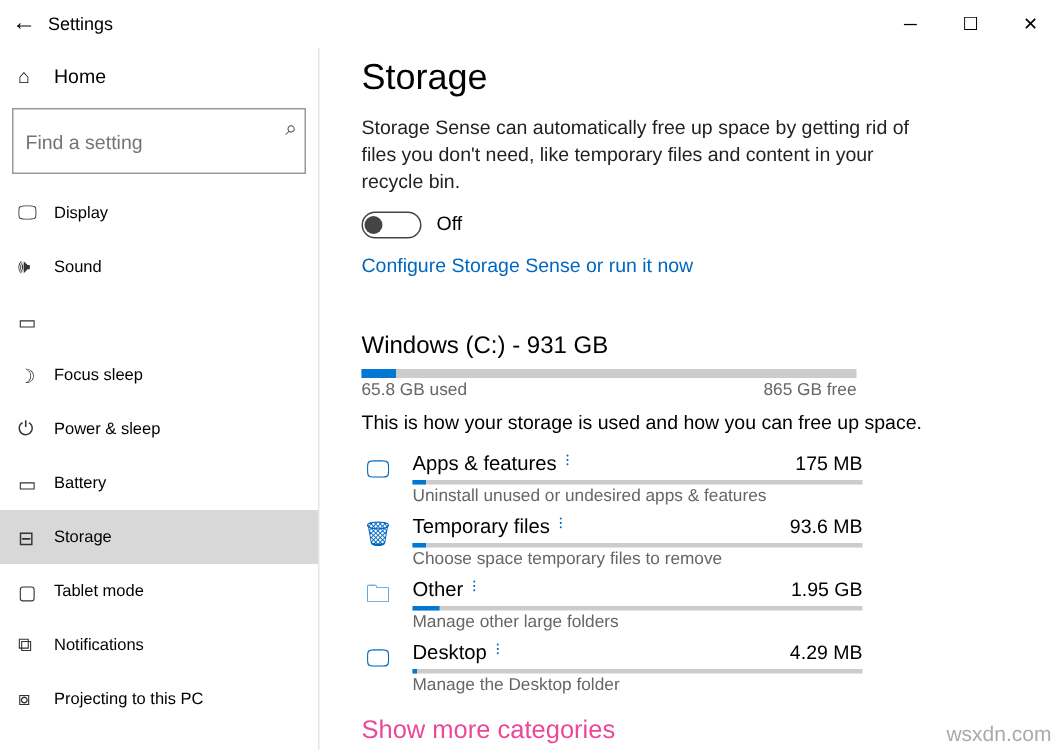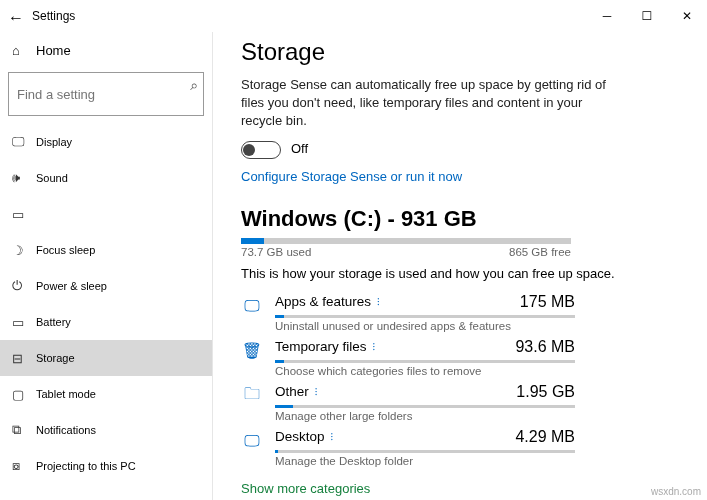--- a/index.html
+++ b/index.html
@@ -22,37 +22,37 @@
 .nav-item.active { background: #d8d8d8; }
 .nav-item .icon { width: 24px; color: #333; }
 .nav-item .label { font-size: 11px; }
 .main { flex: 1; padding: 6px 28px 0 28px; overflow: hidden; }
 .page-title { font-size: 24px; font-weight: 400; margin-bottom: 10px; }
 .desc { font-size: 13px; color: #222; line-height: 1.4; max-width: 380px; margin-bottom: 10px; }
 .toggle-row { display: flex; align-items: flex-start; gap: 10px; margin-bottom: 10px; }
 .toggle { width: 40px; height: 18px; border: 1.5px solid #444; border-radius: 10px; display: flex; align-items: center; padding: 1px; cursor: pointer; }
 .toggle .knob { width: 12px; height: 12px; background: #444; border-radius: 50%; }
 .link { color: #0067c0; font-size: 13px; cursor: pointer; margin-bottom: 22px; display: inline-block; }
-.drive-title { font-size: 22px; font-weight: 700; margin-bottom: 6px; }
+.drive-title { font-size: 16px; font-weight: 400; margin-bottom: 6px; margin-top: 16px; }
 .bar { width: 330px; height: 6px; background: #ccc; position: relative; margin-bottom: 2px; }
 .bar .fill { position: absolute; left: 0; top: 0; bottom: 0; width: 7%; background: #0078d4; }
 .bar-labels { display: flex; justify-content: space-between; width: 330px; font-size: 11.5px; color: #666; margin-bottom: 8px; }
 .hint { font-size: 13px; margin-bottom: 12px; }
 .cat { display: flex; align-items: flex-start; gap: 12px; margin-bottom: 6px; cursor: pointer; }
 .cat-icon { width: 22px; height: 22px; color: #0067c0; display: flex; align-items: center; justify-content: center; font-size: 16px; flex: 0 0 22px; margin-top: 2px; }
 .cat-body { flex: 1; max-width: 300px; }
 .cat-top { display: flex; justify-content: space-between; }
 .cat-name { font-size: 13.5px; display: flex; align-items: center; gap: 6px; }
 .dots { color: #0067c0; font-size: 10px; line-height: 1; }
-.cat-size { font-size: 16px; }
+.cat-size { font-size: 13px; }
 .cat-bar { height: 3px; background: #ccc; margin: 4px 0 2px 0; position: relative; }
 .cat-bar .f { position: absolute; left: 0; top: 0; bottom: 0; width: 3%; background: #0078d4; }
 .cat-sub { font-size: 11.5px; color: #666; }
-.show-more { color: #15803d; font-size: 13px; cursor: pointer; margin-top: 8px; display: inline-block; }
-.watermark { position: absolute; bottom: 3px; right: 6px; font-size: 10px; color: #aaa; }
+.show-more { color: #ec4899; font-size: 17px; cursor: pointer; margin-top: 8px; display: inline-block; }
+.watermark { position: absolute; bottom: 3px; right: 6px; font-size: 14px; color: #aaa; }
 </style>
 </head>
 <body>
 
 <div class="titlebar">
   <div class="back">←</div>
   <div class="title">Settings</div>
   <div class="spacer"></div>
   <div class="win-controls">
     <div>─</div>
@@ -122,21 +122,21 @@
         </div>
       <span>Off</span>
     </div>
     <a class="link">Configure Storage Sense or run it now</a>
 
     <div class="drive-title">Windows (C:) - 931 GB</div>
     <div class="bar">
         <div class="fill"></div>
       </div>
     <div class="bar-labels">
-      <span>73.7 GB used</span>
+      <span>65.8 GB used</span>
       <span>865 GB free</span>
     </div>
     <p class="hint">This is how your storage is used and how you can free up space.</p>
 
     <div class="cat">
       <div class="cat-icon">🖵</div>
       <div class="cat-body">
         <div class="cat-top">
           <span class="cat-name">
               <span>Apps &amp; features</span>
@@ -157,21 +157,21 @@
         <div class="cat-top">
           <span class="cat-name">
               <span>Temporary files</span>
               <span class="dots">⁝</span>
             </span>
           <span class="cat-size">93.6 MB</span>
         </div>
         <div class="cat-bar">
             <div class="f"></div>
           </div>
-        <div class="cat-sub">Choose which categories files to remove</div>
+        <div class="cat-sub">Choose space temporary files to remove</div>
       </div>
     </div>
 
     <div class="cat">
       <div class="cat-icon">🗀</div>
       <div class="cat-body">
         <div class="cat-top">
           <span class="cat-name">
               <span>Other</span>
               <span class="dots">⁝</span>

